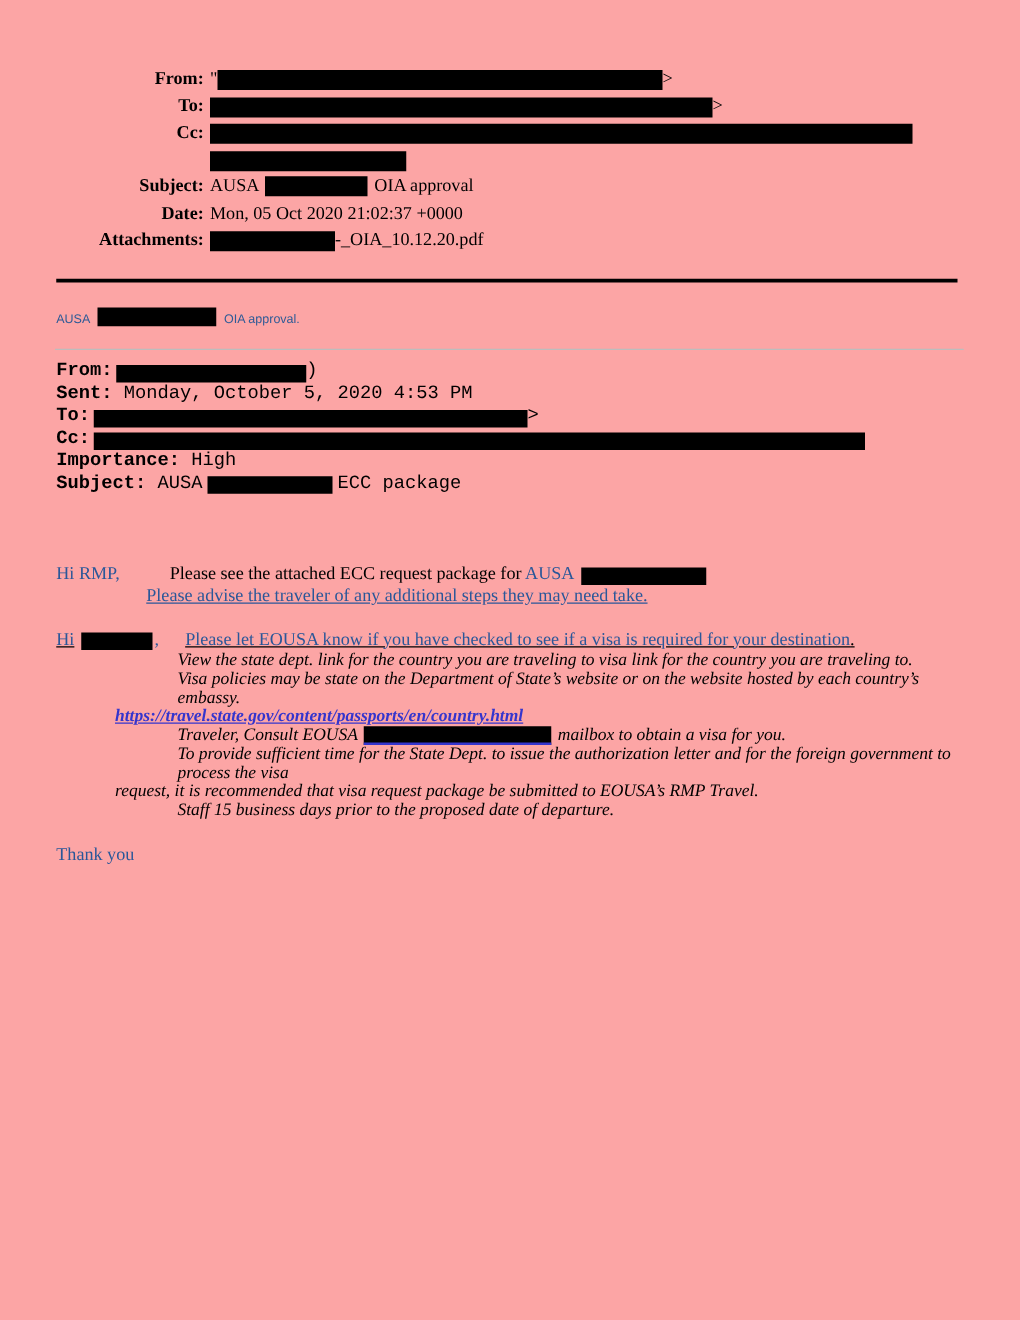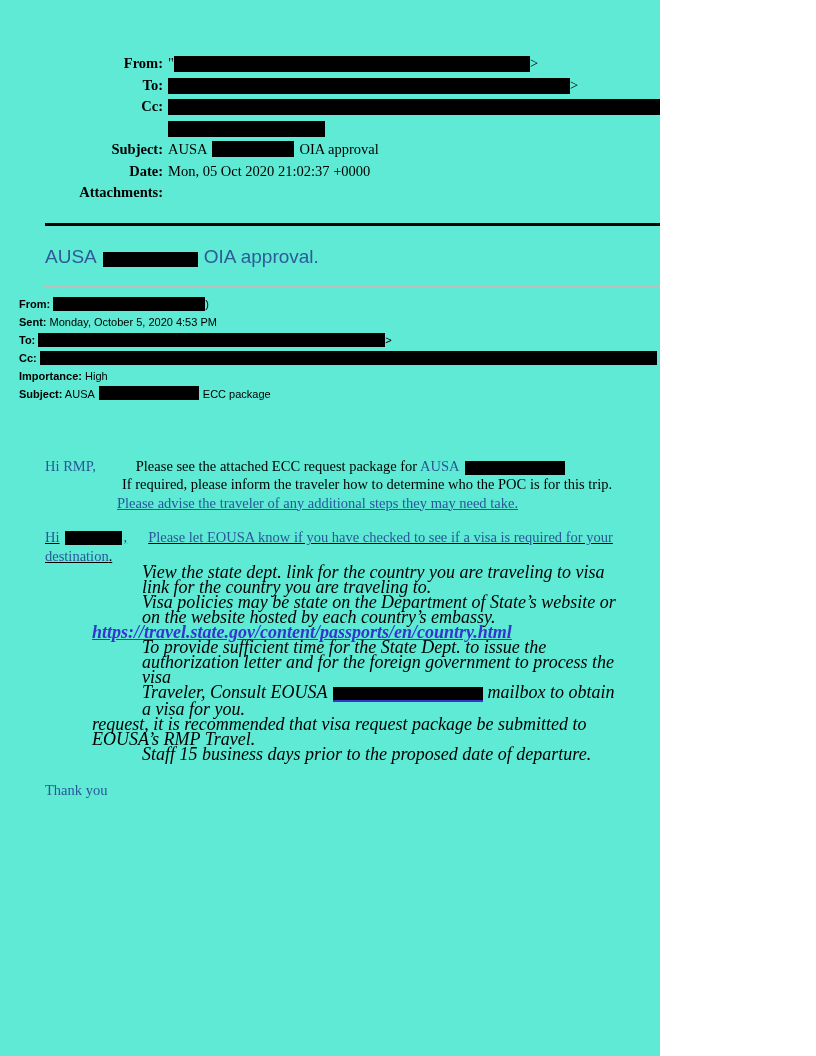--- a/index.html
+++ b/index.html
@@ -1,19 +1,19 @@
 <!DOCTYPE html>
 <html><head>
 <meta charset="utf-8">
 <style>
   html,body{margin:0;padding:0;background:#ffffff;}
   .page{
     position:relative;
-    width:660px;height:1056px;
-    background:#5eead4;
+    width:816px;height:1056px;
+    background:#fca5a5;
     font-family:"Liberation Serif", serif;
     color:#000;
     overflow:hidden;
   }
   
   .h1{padding-top:53px;padding-left:45px;font-size:14.5px;line-height:21.5px;}
   .h1row{display:flex;}
   .h1label{display:inline-block;width:118px;text-align:right;font-weight:bold;flex:none;}
   .h1val{margin-left:5px;}
   .redact{display:inline-block;background:#000;vertical-align:text-bottom;margin-bottom:-1px;}
@@ -21,42 +21,42 @@
   .rb-from{width:356px;}
   .rb-to{width:402px;}
   .rb-cc1{width:562px;}
   .rb-cc2{width:157px;}
   .rb-subj1{width:82px;margin:0 5px;}
   .rb-att{width:100px;}
   
   .rule-thick{margin:19px 0 0 45px;width:721px;height:3px;background:#000;}
   .rule-thin{margin:18px 0 0 44px;width:727px;height:0;border-top:1px solid #bdbdbd;}
   
-  .preview{margin:20px 0 0 45px;font-family:"Liberation Sans", sans-serif;font-size:19px;color:#2e5b97;}
+  .preview{margin:20px 0 0 45px;font-family:"Liberation Sans", sans-serif;font-size:10px;color:#2e5b97;}
   .rb-prev{width:95px;height:15px;margin:0 6px 0 6px;}
   
-  .h2{margin:8px 0 0 19px;font-family:Liberation Sans, sans-serif;font-size:11px;line-height:18px;color:#000;}
+  .h2{margin:8px 0 0 45px;font-family:Liberation Mono, monospace;font-size:15px;line-height:18px;color:#000;}
   .h2 b{font-weight:bold;}
   .rb2{height:14px;margin-left:3px;}
   .rb2-from{width:152px;}
   .rb2-to{width:347px;}
   .rb2-cc{width:617px;}
   .rb2-subj{width:100px;margin:0 4px;}
   
   .bodytext{padding-left:45px;padding-right:40px;font-size:14.5px;line-height:18.5px;}
   .blue{color:#2a5799;}
   .para1{margin-top:54px;}
   .tab1{display:inline-block;width:40px;}
   .tab2{display:inline-block;width:21px;}
   .indent-line2{margin-left:77px;}
   .indent-line3{margin-left:72px;text-decoration:underline;}
   .para2{margin-top:16px;text-decoration:underline;}
   .rb-body{width:100px;height:14px;margin-left:5px;}
   .rb-name{width:57px;height:14px;margin:0 2px 0 5px;}
-  .italics{font-style:italic;font-size:18px;line-height:15px;}
+  .italics{font-style:italic;font-size:14px;line-height:15px;}
   .it-indent{margin-left:97px;}
   .it-half{margin-left:47px;}
   .link{color:#3535cd;font-weight:bold;text-decoration:underline;font-style:italic;}
   .rb-it{width:150px;height:13px;margin:0 5px;border-bottom:2px solid #3535cd;}
   .closing{margin-top:19px;}
 </style>
 </head>
 <body>
 
 <div class="page">
@@ -77,20 +77,21 @@
     <div class="h1row">
       <span class="h1label">Subject:</span>
       <span class="h1val"><span>AUSA</span><span class="redact rb rb-subj1"></span><span>OIA approval</span></span>
     </div>
     <div class="h1row">
       <span class="h1label">Date:</span>
       <span class="h1val">Mon, 05 Oct 2020 21:02:37 +0000</span>
     </div>
     <div class="h1row">
       <span class="h1label">Attachments:</span>
+      <span class="h1val"><span class="redact rb rb-att"></span><span>-_OIA_10.12.20.pdf</span></span>
     </div>
   </div>
 
   <div class="rule-thick"></div>
 
   <div class="preview">
     <span>AUSA</span><span class="redact rb-prev"></span><span>OIA approval.</span>
   </div>
 
   <div class="rule-thin"></div>
@@ -102,35 +103,34 @@
     <div><b>Cc:</b><span class="redact rb2 rb2-cc"></span></div>
     <div><b>Importance:</b> <span>High</span></div>
     <div><b>Subject:</b> <span>AUSA</span><span class="redact rb2 rb2-subj"></span><span>ECC package</span></div>
   </div>
 
   <div class="bodytext">
 
     <div class="para1">
       <span class="blue">Hi RMP,</span><span class="tab1"></span><span>Please see the attached ECC request package for </span><span class="blue">AUSA</span><span class="redact rb-body"></span>
     </div>
-    <div class="indent-line2">If required, please inform the traveler how to determine who the POC is for this trip.</div>
     <div class="indent-line3 blue">Please advise the traveler of any additional steps they may need take.</div>
 
     <div class="para2">
       <span class="blue">Hi</span><span class="redact rb-name"></span><span class="blue">,</span><span class="tab2"></span><span class="blue">Please let EOUSA know if you have checked to see if a visa is required for your destination</span><span>.</span>
     </div>
 
     <div class="italics">
       <div class="it-indent">View the state dept. link for the country you are traveling to visa link for the country you are traveling to.</div>
       <div class="it-indent">Visa policies may be state on the Department of State’s website or on the website hosted by each country’s embassy.</div>
       <div class="it-half"><a href="#" class="link">https://travel.state.gov/content/passports/en/country.html</a></div>
-      <div class="it-indent">To provide sufficient time for the State Dept. to issue the authorization letter and for the foreign government to process the visa</div>
       <div class="it-indent">
         <span>Traveler, Consult EOUSA</span><span class="redact rb-it"></span><span>mailbox to obtain a visa for you.</span>
       </div>
+      <div class="it-indent">To provide sufficient time for the State Dept. to issue the authorization letter and for the foreign government to process the visa</div>
       <div class="it-half">request, it is recommended that visa request package be submitted to EOUSA’s RMP Travel.</div>
       <div class="it-indent">Staff 15 business days prior to the proposed date of departure.</div>
     </div>
 
     <div class="closing blue">Thank you</div>
 
   </div>
 
 </div>
 

